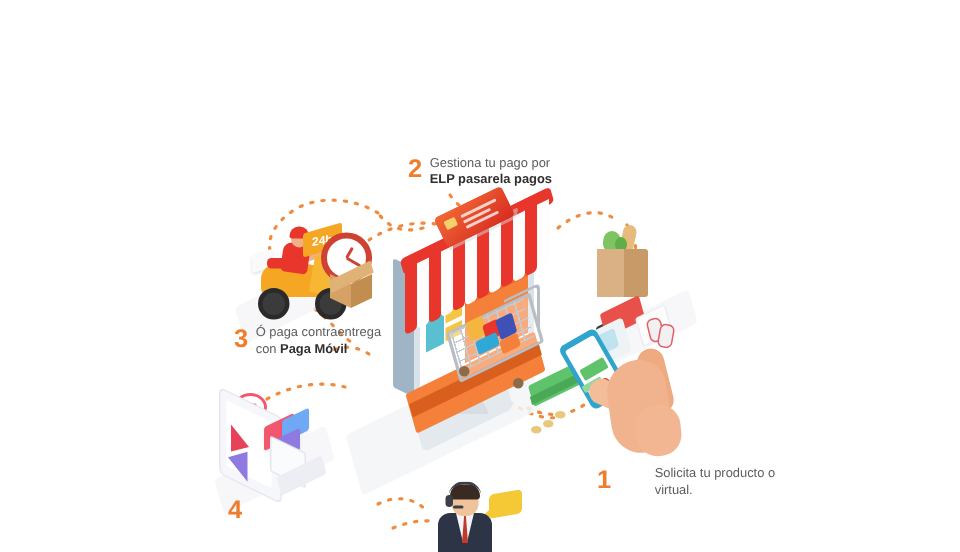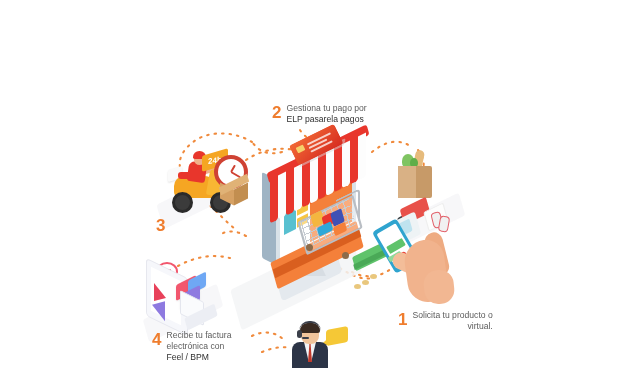--- a/index.html
+++ b/index.html
@@ -10,24 +10,24 @@
   }
   #stage{position:relative;width:640px;height:368px;background:#ffffff;}
 
   
   .step{position:absolute;display:flex;align-items:flex-start;gap:5px;}
   .step .num{
     font-size:17px;font-weight:bold;line-height:1;color:#ef7d2e;
     font-family:"Liberation Sans", sans-serif;flex:0 0 auto;padding-top:1px;
   }
   .step .txt{font-size:8.6px;line-height:1.3;color:#5c5c5c;white-space:nowrap;}
-  .step .txt b{color:#2f2f2f;font-weight:normal;}
+  .step .txt b{color:#2f2f2f;font-weight:bold;}
 
   #step1{left:398px;top:310px;}
-  #step1 .txt{text-align:right;}
+  #step1 .txt{text-align:left;margin-left:24px;}
   #step2{left:272px;top:103px;}
   #step3{left:156px;top:216px;}
   #step4{left:152px;top:330px;}
 
   .cap{position:absolute;font-size:8.6px;line-height:1.35;color:#5c5c5c;white-space:nowrap;}
   .cap b{color:#2f2f2f;font-weight:bold;display:block;font-size:9px;}
   #cap-catalog{left:430px;top:160px;}
 
   
   #links{position:absolute;left:0;top:0;width:640px;height:368px;}
@@ -428,25 +428,24 @@
   <div class="step" id="step2">
     <div class="num">2</div>
     <div class="txt">
       <div>Gestiona tu pago por</div>
       <div><b>ELP pasarela pagos</b></div>
     </div>
   </div>
 
   <div class="step" id="step3">
     <div class="num">3</div>
+    <div class="txt">
+      <div>Ó paga contraentrega</div>
+      <div><span>con </span><b>Paga Móvil</b></div>
+    </div>
   </div>
 
   <div class="step" id="step4">
     <div class="num">4</div>
-    <div class="txt">
-      <div>Recibe tu factura</div>
-      <div>electrónica  con</div>
-      <div><b>Feel  /  BPM</b></div>
-    </div>
   </div>
 
 
 </div>
 
 </body></html>

